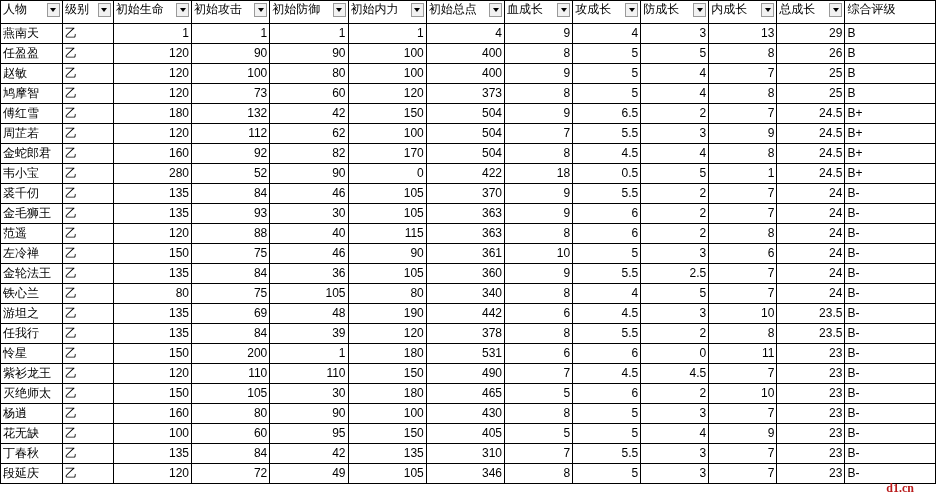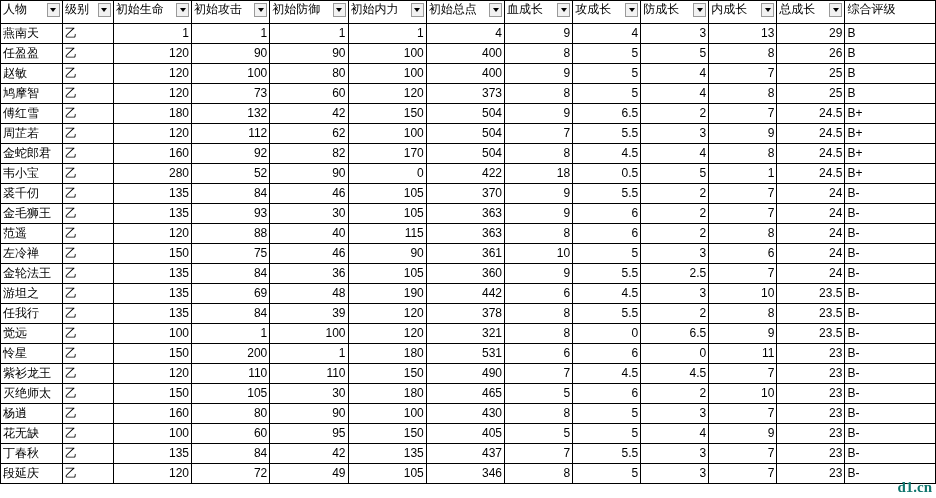--- a/index.html
+++ b/index.html
@@ -84,25 +84,25 @@
   .c5 { width: 72px; margin-left: 20px; }
   .c6 { width: 72px; }
   .c7 { width: 62px; margin-top: 36px; }
   .c8 { width: 62px; }
   .c9 { width: 62px; }
   .c10 { width: 62px; }
   .c11 { width: 62px; }
   .c12 { width: 84px; margin-left: 36px; }
   .watermark {
     position: absolute;
-    right: 4px;
+    right: 22px;
     bottom: 2px;
-    font-size: 15px;
+    font-size: 12px;
     font-weight: bold;
-    color: #0f766e;
+    color: #b91c1c;
     letter-spacing: 0px;
     font-family: "Liberation Serif", serif;
   }
 </style>
 </head>
 <body>
 
 <div class="sheet">
   <table class="grid">
     <thead>
@@ -336,20 +336,35 @@
           <td class="c5 num">105</td>
           <td class="c6 num">360</td>
           <td class="c7 num">9</td>
           <td class="c8 num">5.5</td>
           <td class="c9 num">2.5</td>
           <td class="c10 num">7</td>
           <td class="c11 num">24</td>
           <td class="c12 txt">B-</td>
         </tr>
         <tr>
+          <td class="c0 txt">铁心兰</td>
+          <td class="c1 txt">乙</td>
+          <td class="c2 num">80</td>
+          <td class="c3 num">75</td>
+          <td class="c4 num">105</td>
+          <td class="c5 num">80</td>
+          <td class="c6 num">340</td>
+          <td class="c7 num">8</td>
+          <td class="c8 num">4</td>
+          <td class="c9 num">5</td>
+          <td class="c10 num">7</td>
+          <td class="c11 num">24</td>
+          <td class="c12 txt">B-</td>
+        </tr>
+        <tr>
           <td class="c0 txt">游坦之</td>
           <td class="c1 txt">乙</td>
           <td class="c2 num">135</td>
           <td class="c3 num">69</td>
           <td class="c4 num">48</td>
           <td class="c5 num">190</td>
           <td class="c6 num">442</td>
           <td class="c7 num">6</td>
           <td class="c8 num">4.5</td>
           <td class="c9 num">3</td>
@@ -362,35 +377,20 @@
           <td class="c1 txt">乙</td>
           <td class="c2 num">135</td>
           <td class="c3 num">84</td>
           <td class="c4 num">39</td>
           <td class="c5 num">120</td>
           <td class="c6 num">378</td>
           <td class="c7 num">8</td>
           <td class="c8 num">5.5</td>
           <td class="c9 num">2</td>
           <td class="c10 num">8</td>
-          <td class="c11 num">23.5</td>
-          <td class="c12 txt">B-</td>
-        </tr>
-        <tr>
-          <td class="c0 txt">觉远</td>
-          <td class="c1 txt">乙</td>
-          <td class="c2 num">100</td>
-          <td class="c3 num">1</td>
-          <td class="c4 num">100</td>
-          <td class="c5 num">120</td>
-          <td class="c6 num">321</td>
-          <td class="c7 num">8</td>
-          <td class="c8 num">0</td>
-          <td class="c9 num">6.5</td>
-          <td class="c10 num">9</td>
           <td class="c11 num">23.5</td>
           <td class="c12 txt">B-</td>
         </tr>
         <tr>
           <td class="c0 txt">怜星</td>
           <td class="c1 txt">乙</td>
           <td class="c2 num">150</td>
           <td class="c3 num">200</td>
           <td class="c4 num">1</td>
           <td class="c5 num">180</td>
@@ -462,21 +462,21 @@
           <td class="c11 num">23</td>
           <td class="c12 txt">B-</td>
         </tr>
         <tr>
           <td class="c0 txt">丁春秋</td>
           <td class="c1 txt">乙</td>
           <td class="c2 num">135</td>
           <td class="c3 num">84</td>
           <td class="c4 num">42</td>
           <td class="c5 num">135</td>
-          <td class="c6 num">437</td>
+          <td class="c6 num">310</td>
           <td class="c7 num">7</td>
           <td class="c8 num">5.5</td>
           <td class="c9 num">3</td>
           <td class="c10 num">7</td>
           <td class="c11 num">23</td>
           <td class="c12 txt">B-</td>
         </tr>
         <tr>
           <td class="c0 txt">段延庆</td>
           <td class="c1 txt">乙</td>

